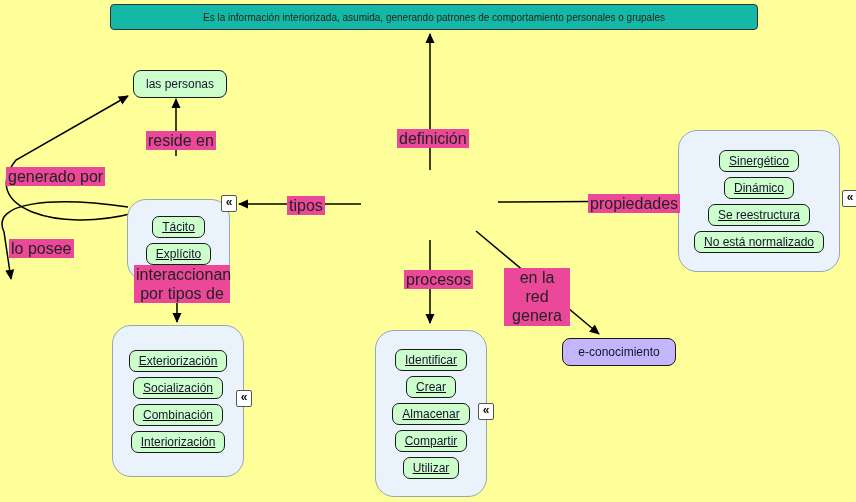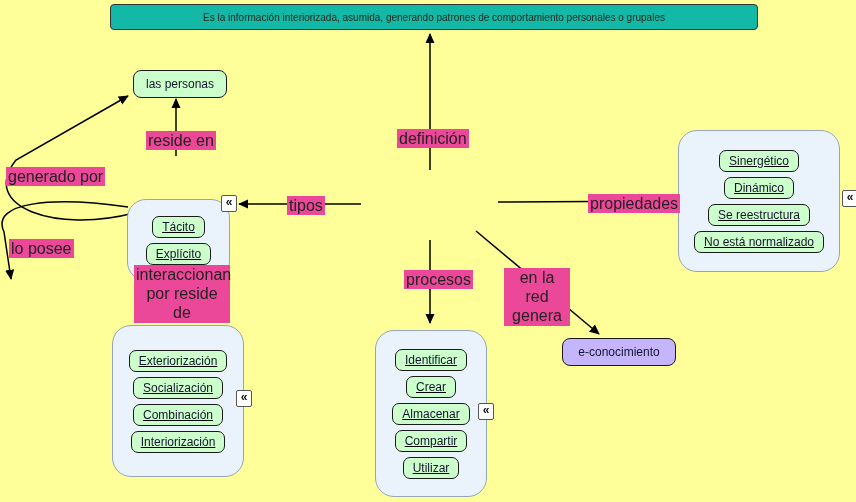--- a/index.html
+++ b/index.html
@@ -99,16 +99,16 @@
   </div>
   <div class="chev" style="left:478px; top:403px;">«</div>
 
   <div class="llabel" style="left:397px; top:129px;">definición</div>
   <div class="llabel" style="left:287px; top:196px;">tipos</div>
   <div class="llabel" style="left:544px; top:194px;margin-left:44px;">propiedades</div>
   <div class="llabel" style="left:404px; top:270px;">procesos</div>
   <div class="llabel" style="left:146px; top:131px;">reside en</div>
   <div class="llabel" style="left:6px; top:145px;margin-top:22px;">generado por</div>
   <div class="llabel" style="left:9px; top:239px;">lo posee</div>
-  <div class="llabel ctr" style="left:134px; top:265px; width:92px;">interaccionan por reside de</div>
+  <div class="llabel ctr" style="left:134px; top:265px; width:92px;">interaccionan por tipos de</div>
   <div class="llabel ctr" style="left:504px; top:268px; width:62px;">en la red genera</div>
 
 </div>
 
 </body></html>

